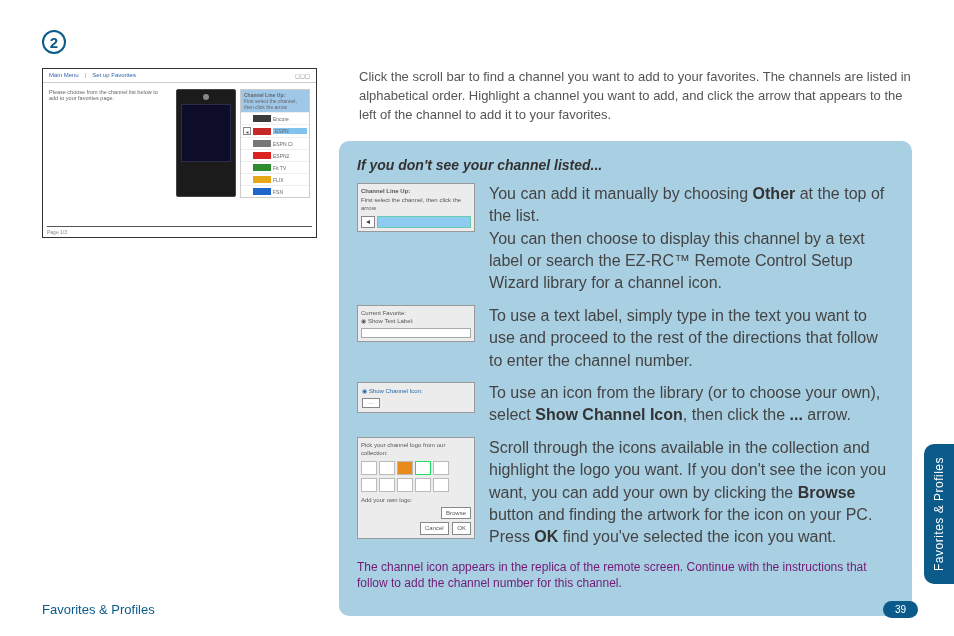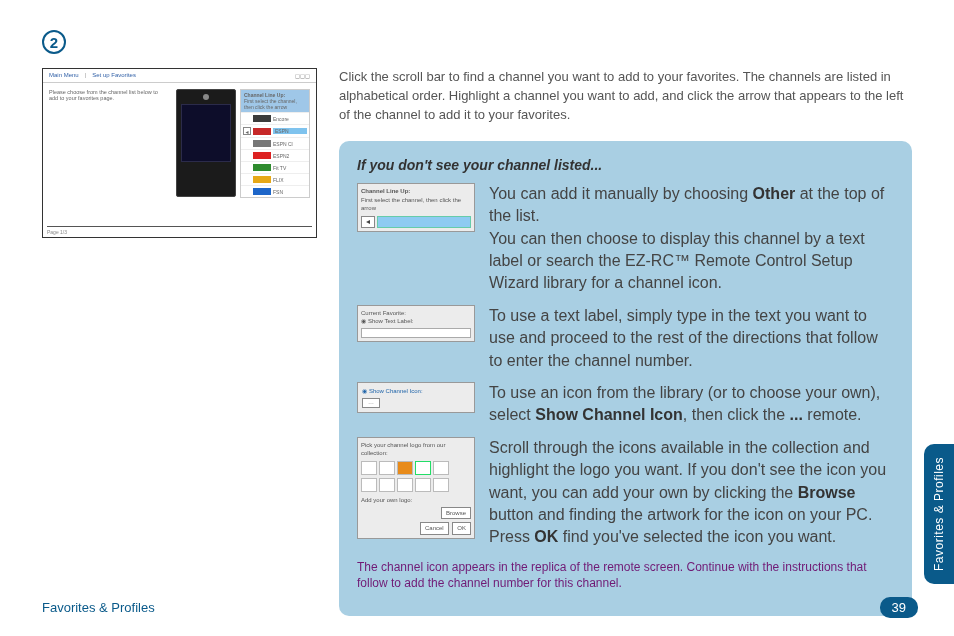--- a/index.html
+++ b/index.html
@@ -16,40 +16,40 @@
   .li-remote { width:60px; height:108px; background:#1b1b1b; border:1px solid #444; margin-left:4px; border-radius:2px; position:relative; }
   .li-remote::before{content:"";position:absolute;top:4px;left:50%;transform:translateX(-50%);width:6px;height:6px;background:#888;border-radius:50%;}
   .li-screen{position:absolute;top:14px;left:4px;right:4px;height:58px;background:#0d0d2a;border:1px solid #2b2b4a;}
   .li-list { width:70px; border:1px solid #ccc; background:#fff; font-size:5px;}
   .li-list-head{background:#9fc7e8;padding:2px 3px;font-size:5px;}
   .li-row{display:flex;align-items:center;gap:2px;border-top:1px solid #eee;padding:2px 2px;}
   .li-logo{width:18px;height:7px;}
   .li-footer{position:absolute;bottom:2px;left:4px;right:4px;border-top:1px solid #555;font-size:5px;color:#888;padding-top:2px;}
   .right-col { flex: 1; font-size: 13px; line-height: 1.45; color: #555; }
   .subhead { font-weight: bold; font-style: italic; color: #333; margin-bottom: 4px; font-size: 14px; }
-  .para { margin-bottom: 16px; }
+  .para { margin-bottom: 16px; margin-left: 20px; }
   .callout { background: #a9cfe3; border-radius: 10px; padding: 14px 18px 18px 18px; margin-top: 6px; }
   .callout-title { font-style: italic; font-weight: bold; color: #333; font-size: 14px; margin-bottom: 8px; }
   .c-row { display: flex; gap: 14px; margin-bottom: 10px; align-items: flex-start; }
   .c-thumb { width: 118px; flex: 0 0 118px; background: #ececec; border: 1px solid #999; font-size: 6px; padding: 3px; color:#555; }
   .c-text { flex: 1; font-size: 16px; line-height: 1.4; color: #444; }
   .c-text b { color: #333; }
   .c-text-full { font-size: 12px; line-height: 1.4; color:#701a75; margin-bottom:6px; }
   .thumb-arrow-row{display:flex;gap:2px;margin-top:3px;}
   .thumb-arrow{width:14px;height:12px;background:#fff;border:1px solid #888;display:flex;align-items:center;justify-content:center;font-size:8px;color:#444;}
   .thumb-field{flex:1;height:12px;background:#8ecbf2;border:1px solid #6ca;}
   .thumb-radio::before{content:"◉ ";}
   .thumb-dots{width:18px;height:10px;background:#fff;border:1px solid #888;display:inline-flex;align-items:center;justify-content:center;margin-top:2px;}
   .thumb-btn{display:inline-block;background:#fff;border:1px solid #888;padding:1px 4px;font-size:6px;margin-left:2px;}
   .thumb-icons{display:flex;gap:2px;margin:3px 0;}
   .thumb-icon{width:16px;height:14px;background:#fff;border:1px solid #bbb;}
   .thumb-icon.sel{border:1px solid #2d6;}
   .footer { position: absolute; bottom: 18px; left: 42px; right: 36px; display: flex; justify-content: space-between; align-items: center; }
   .footer-left { color: #0a5a8a; font-size: 13px; }
-  .footer-right { background: #0a5a8a; color: #fff; border-radius: 10px; padding: 3px 12px; font-size: 13px; }
+  .footer-right { background: #0a5a8a; color: #fff; border-radius: 10px; padding: 3px 12px; font-size: 10px; }
   .side-tab { position: absolute; right: 0; bottom: 52px; width: 30px; height: 140px; background: #0a5a8a; color: #fff; border-radius: 10px 0 0 10px; display: flex; align-items: center; justify-content: center; }
   .side-tab span { transform: rotate(-90deg); white-space: nowrap; font-size: 12px; letter-spacing: 0.5px; }
 </style>
 </head>
 <body>
 
 <div class="page">
   <div class="step-header">
     <div class="step-num">2</div>
   </div>
@@ -146,21 +146,21 @@
           </div>
           <div class="c-text">To use a text label, simply type in the text you want to use and proceed to the rest of the directions that follow to enter the channel number.</div>
         </div>
 
         <div class="c-row">
           <div class="c-thumb" style="padding:4px;">
             <span class="thumb-radio" style="color:#2266aa">Show Channel Icon:</span><br>
             <span class="thumb-dots">…</span>
           </div>
           <div class="c-text">
-            <span>To use an icon from the library (or to choose your own), select </span><b>Show Channel Icon</b><span>, then click the </span><b>...</b><span> remote.</span>
+            <span>To use an icon from the library (or to choose your own), select </span><b>Show Channel Icon</b><span>, then click the </span><b>...</b><span> arrow.</span>
           </div>
         </div>
 
         <div class="c-row">
           <div class="c-thumb">
             <span>Pick your channel logo from our collection:</span>
             <div class="thumb-icons">
               <div class="thumb-icon"></div>
                 <div class="thumb-icon"></div>
                 <div class="thumb-icon" style="background:#e88b1a"></div>

